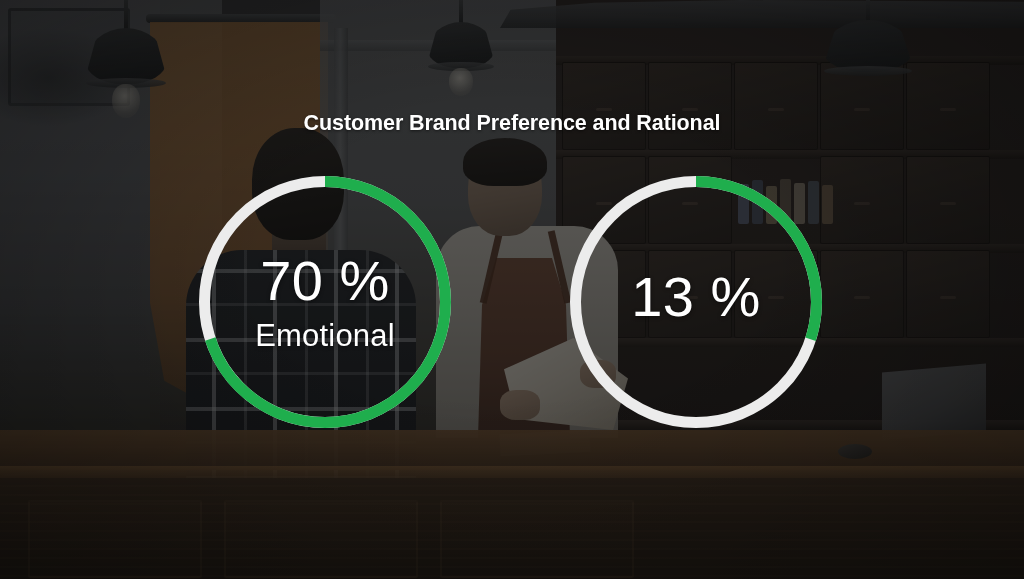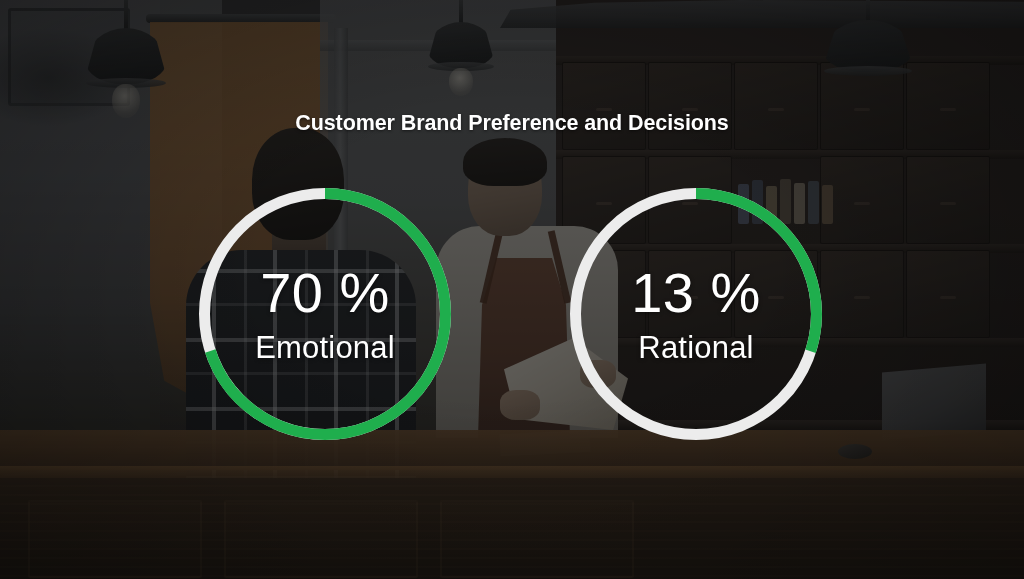--- a/index.html
+++ b/index.html
@@ -286,21 +286,21 @@
 
   .donuts {
     position: absolute;
     left: 0; right: 0; top: 176px;
     height: 256px;
   }
   .donut {
     position: absolute;
     width: 252px;
     height: 252px;
-    top: 12px;
+    top: 0;
   }
   .donut.left  { left: 199px; }
   .donut.right { left: 570px; }
 
   .donut svg { position: absolute; inset: 0; display: block; }
 
   .donut-label {
     position: absolute;
     inset: 0;
     display: flex;
@@ -425,21 +425,21 @@
     <div class="counter-panel" style="left:224px;top:22px; width:190px; height:74px;"></div>
     <div class="counter-panel" style="left:440px;top:22px; width:190px; height:74px;"></div>
   </div>
   <div class="bg-layer counter-wood-grain"></div>
 
   <div class="bg-layer bg-scrim"></div>
   <div class="bg-layer bg-vignette"></div>
 
   <div class="content">
 
-    <div class="slide-title">Customer Brand Preference and Decisions</div>
+    <div class="slide-title">Customer Brand Preference and Rational</div>
 
     <div class="donuts">
 
       <div class="donut left">
         <svg viewBox="0 0 252 252" width="252" height="252" aria-hidden="true">
           <circle cx="126" cy="126" r="120.5" fill="none" stroke="#ECECEC" stroke-width="11"></circle>
           <circle cx="126" cy="126" r="120.5" fill="none" stroke="#1FAE4D" stroke-width="11" stroke-dasharray="529.99 227.14" stroke-dashoffset="0" transform="rotate(-90 126 126)"></circle>
         </svg>
         <div class="donut-label">
           <div class="donut-value">70 %</div>
@@ -447,19 +447,18 @@
         </div>
       </div>
 
       <div class="donut right">
         <svg viewBox="0 0 252 252" width="252" height="252" aria-hidden="true">
           <circle cx="126" cy="126" r="120.5" fill="none" stroke="#ECECEC" stroke-width="11"></circle>
           <circle cx="126" cy="126" r="120.5" fill="none" stroke="#1FAE4D" stroke-width="11" stroke-dasharray="227.14 529.99" stroke-dashoffset="0" transform="rotate(-90 126 126)"></circle>
         </svg>
         <div class="donut-label">
           <div class="donut-value">13 %</div>
-          <div class="donut-caption">Rational</div>
         </div>
       </div>
 
     </div>
   </div>
 </div>
 
 </body></html>

